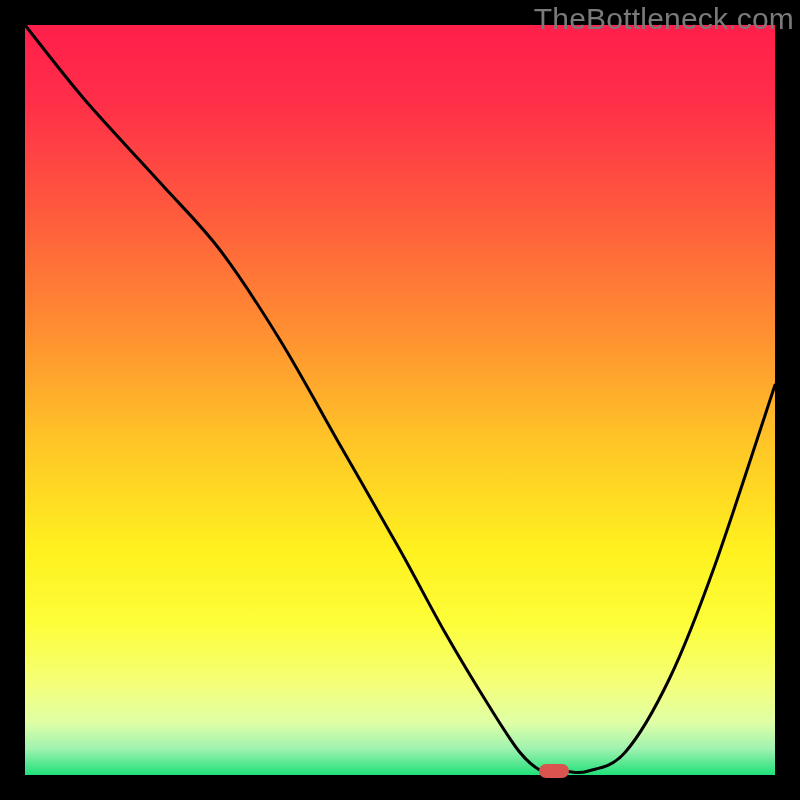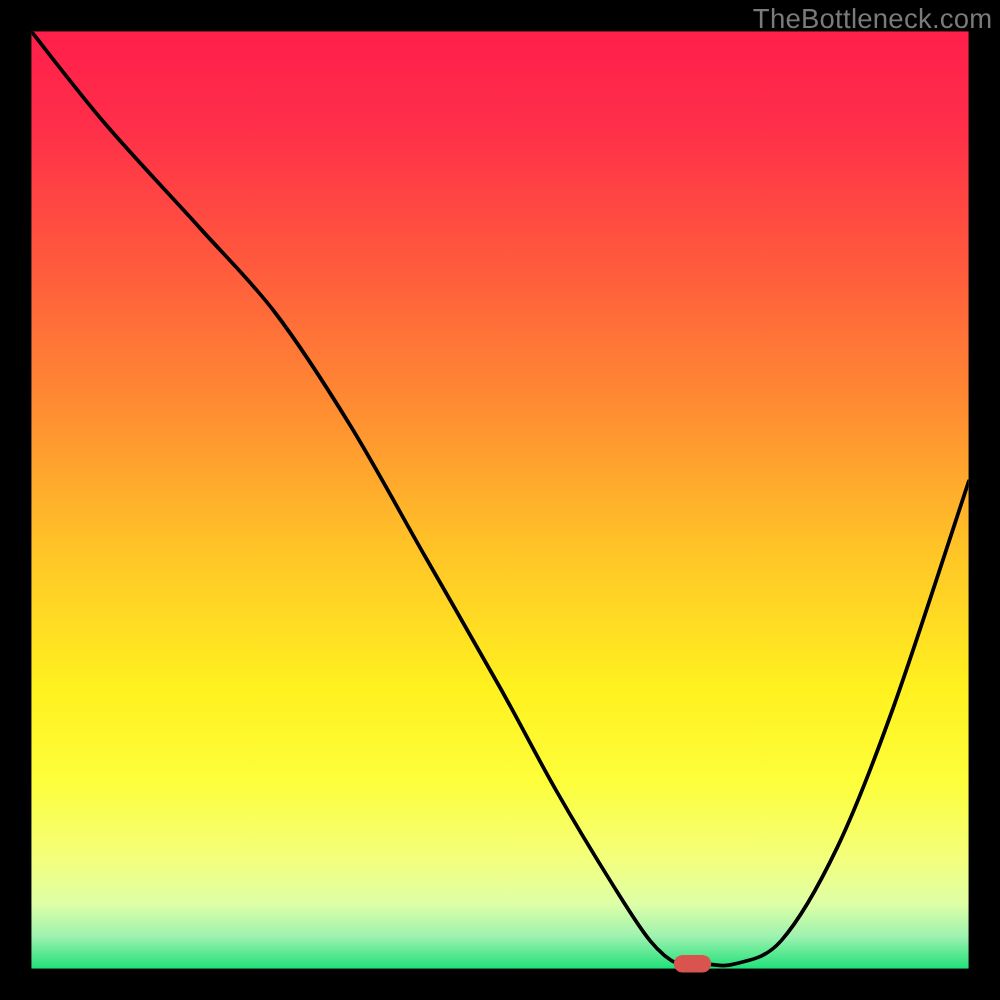--- a/index.html
+++ b/index.html
@@ -45,21 +45,21 @@
     width: 30px;
     height: 14px;
     border-radius: 7px;
     transform: translate(-50%, -50%);
   }
   .watermark {
     position: absolute;
     top: 2px;
     right: 6px;
     color: #7a7a7a;
-    font-size: 22px;
+    font-size: 30px;
     font-weight: 500;
     letter-spacing: 0.2px;
     user-select: none;
   }
 </style>
 </head>
 <body>
 
 <div class="frame">
   <div class="plot-area">

